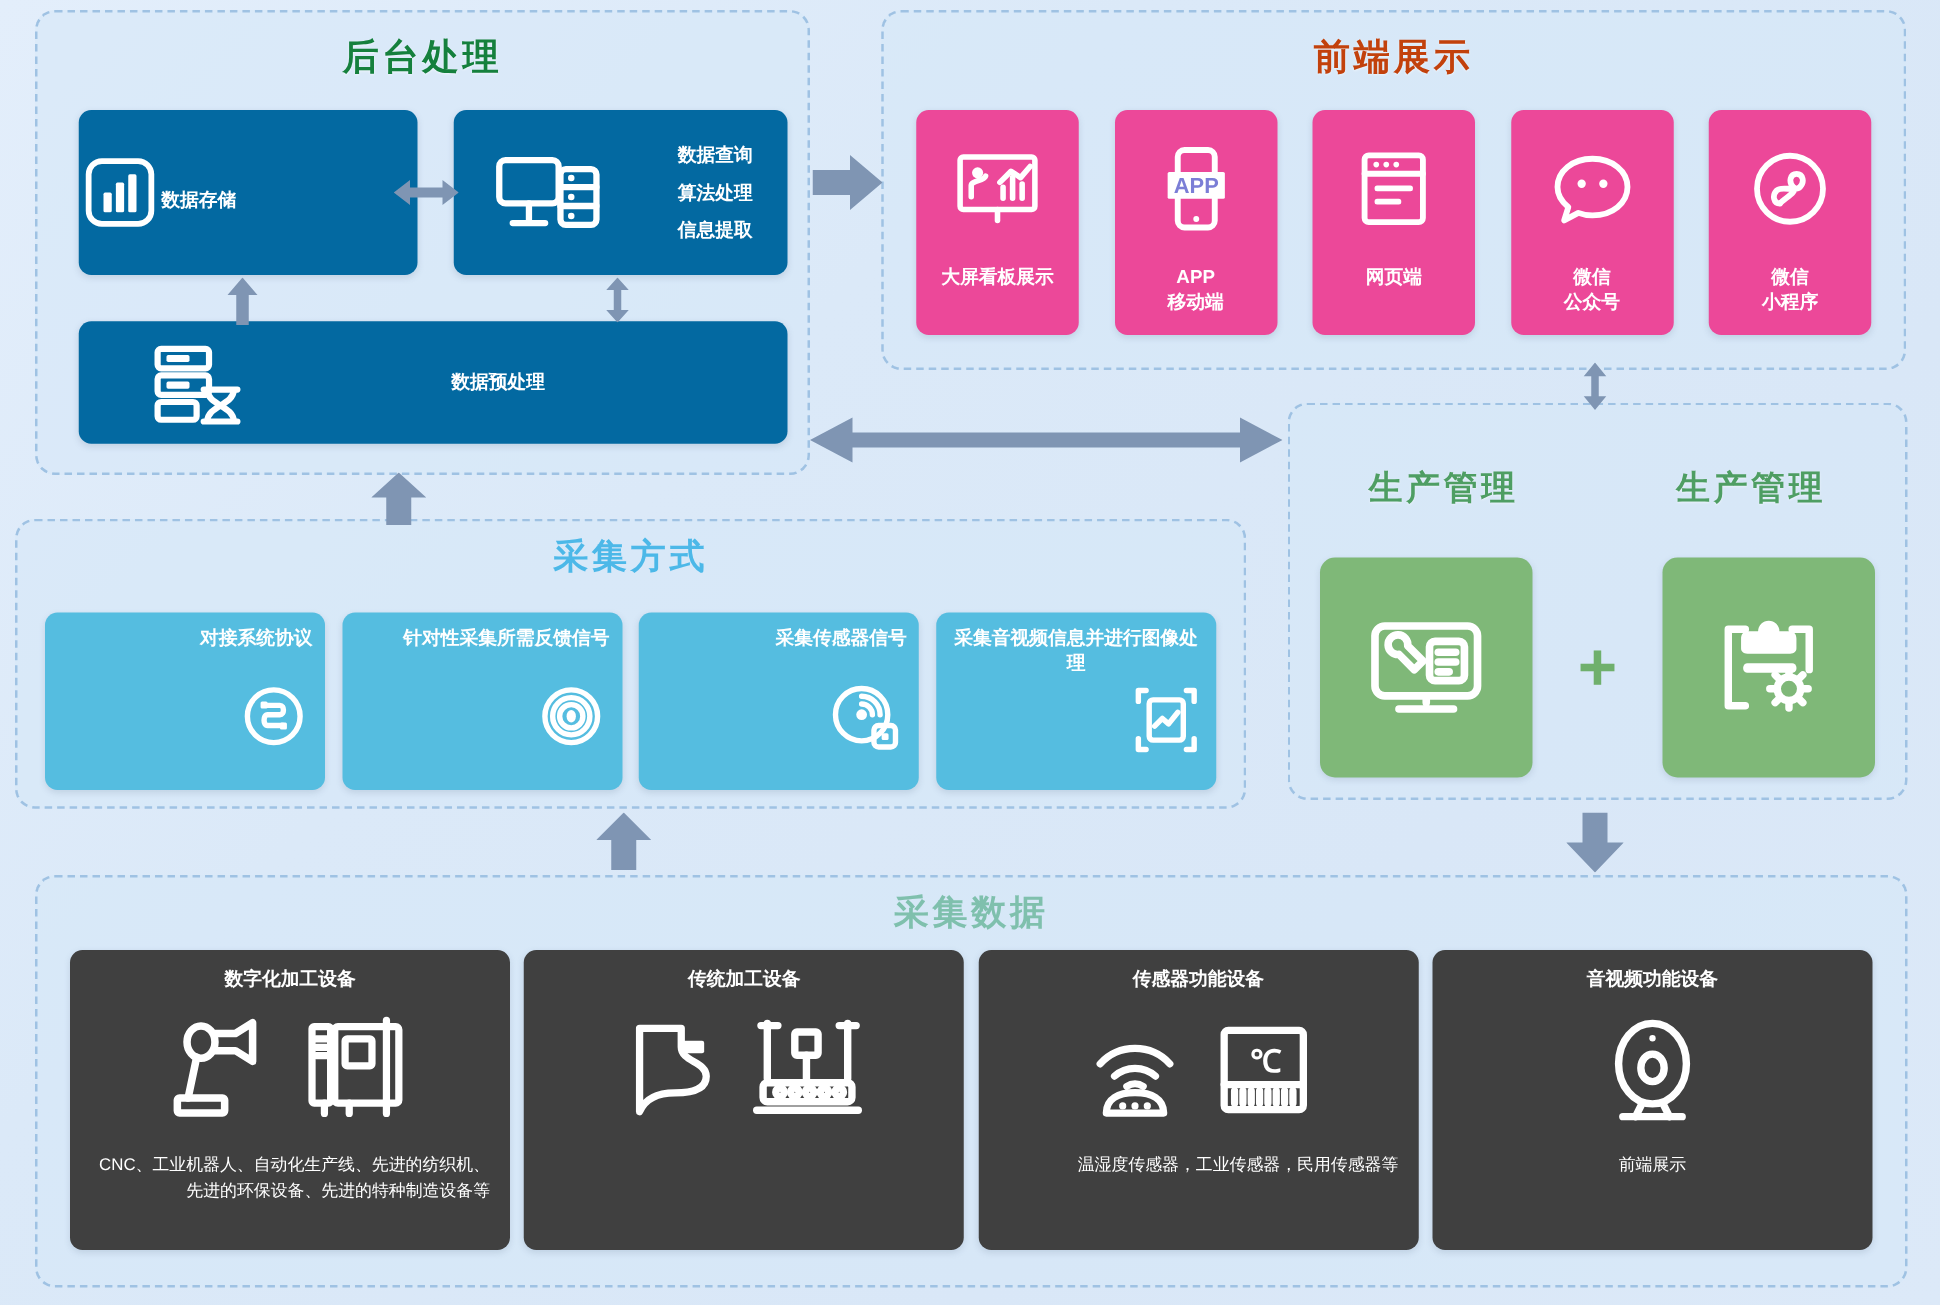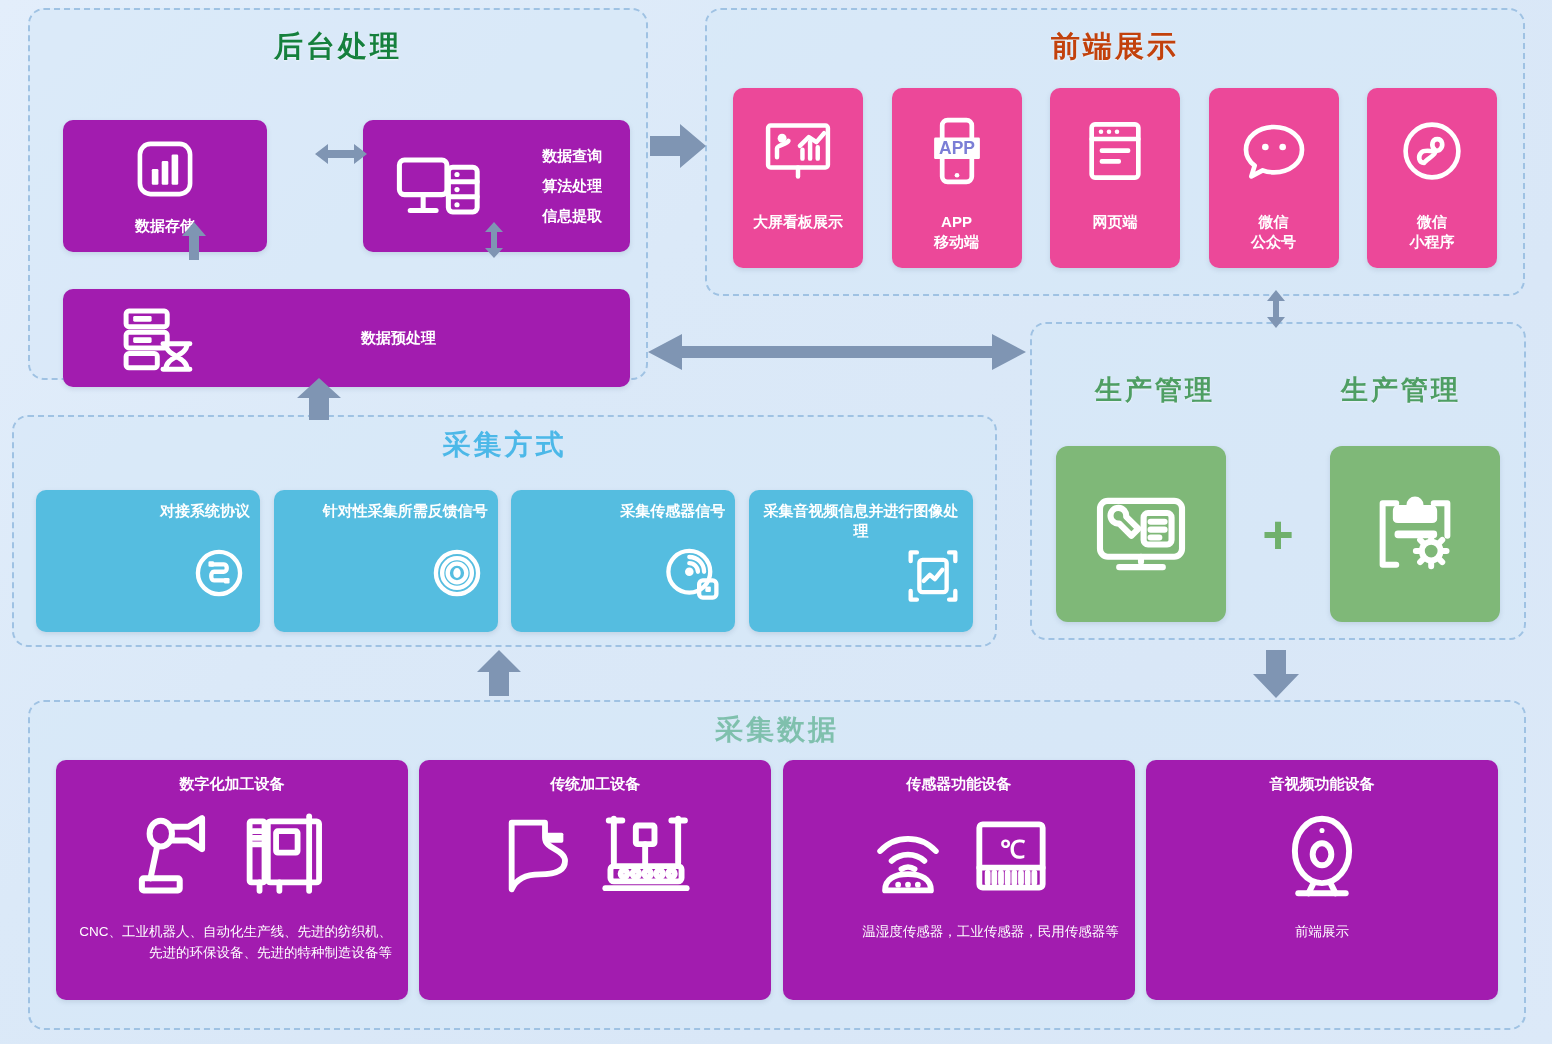--- a/index.html
+++ b/index.html
@@ -43,24 +43,24 @@
   .card-desc {
     font-size: 13.5px;
     line-height: 1.55;
     color: #ffffff;
     text-align: right;
   }
 
   
   #backend { left:28px; top:8px; width:620px; height:372px; }
   #backend .sec-title { color:#15803d; margin-top:22px; text-shadow:0 1px 2px rgba(255,255,255,.6); }
-  .purple { background:#a21caf;margin-top:32px; }
+  .purple { background:#0369a1; }
   #card-storage {
-    position:absolute; left:33px; top:78px; width:204px; height:132px;
-    display:flex; flex-direction:column; align-items:center; justify-content:center;
+    position:absolute; left:33px; top:78px; width:271px; height:132px;
+    display:flex; flex-direction:row; align-items:center; 
   }
   #card-query {
     position:absolute; left:333px; top:78px; width:267px; height:132px;
     display:flex; align-items:center; justify-content:space-around;
   }
   #card-pre {
     position:absolute; left:33px; top:247px; width:567px; height:98px;
     display:flex; align-items:center;
   }
   .query-lines { display:flex; flex-direction:column; gap:11px; }
@@ -120,21 +120,21 @@
   }
   .plus { color:#6fb06c; font-size:54px; font-weight:bold; line-height:0.6; }
 
   
   #dataset { left:28px; top:700px; width:1498px; height:330px; }
   #dataset .sec-title { color:#7fc0ad; margin-top:14px; font-size:28px; }
   .datarow {
     position:absolute; left:26px; right:26px; top:58px;
     display:flex; justify-content:space-between;
   }
-  .teal { background:#a21caf; }
+  .teal { background:#404040; }
   .dcard {
     width:352px; height:240px;
     display:flex; flex-direction:column; align-items:center;
     padding:14px 16px 0 16px;
   }
   .dcard .dicons {
     height:104px; margin-top:10px;
     display:flex; align-items:center; justify-content:center; gap:22px;
   }
   .dcard .card-desc { margin-top:14px; align-self:stretch; }

